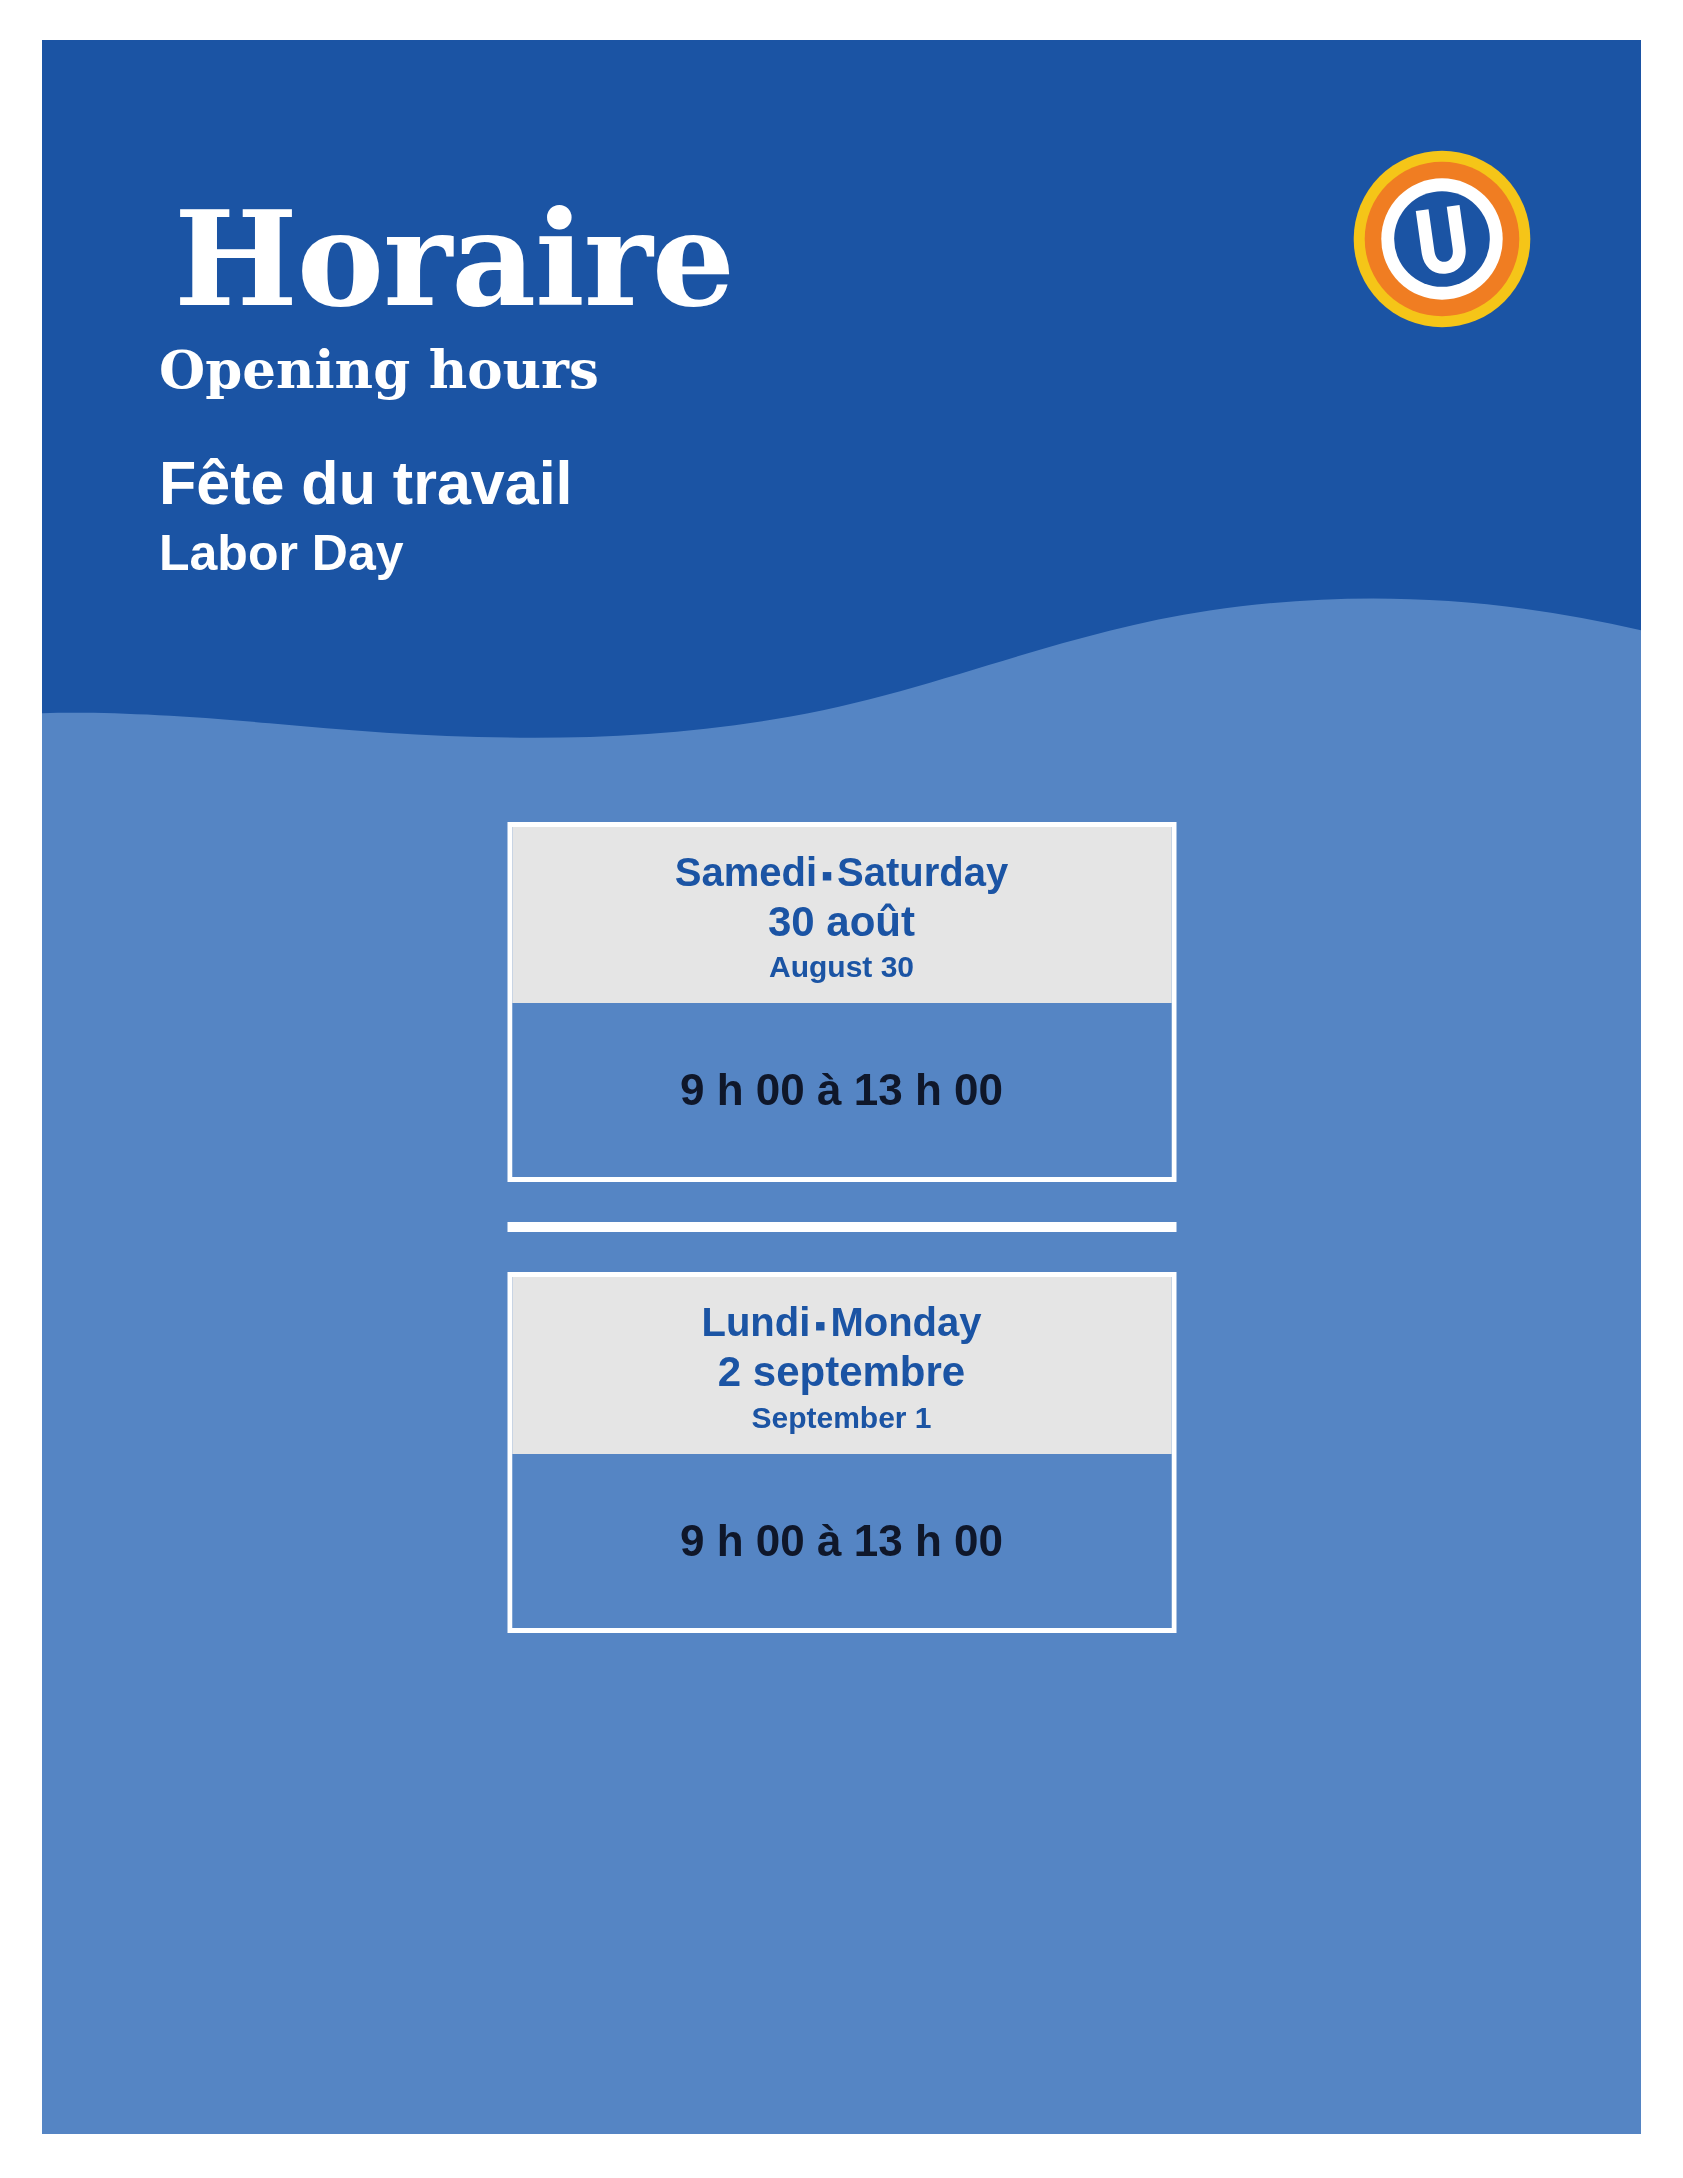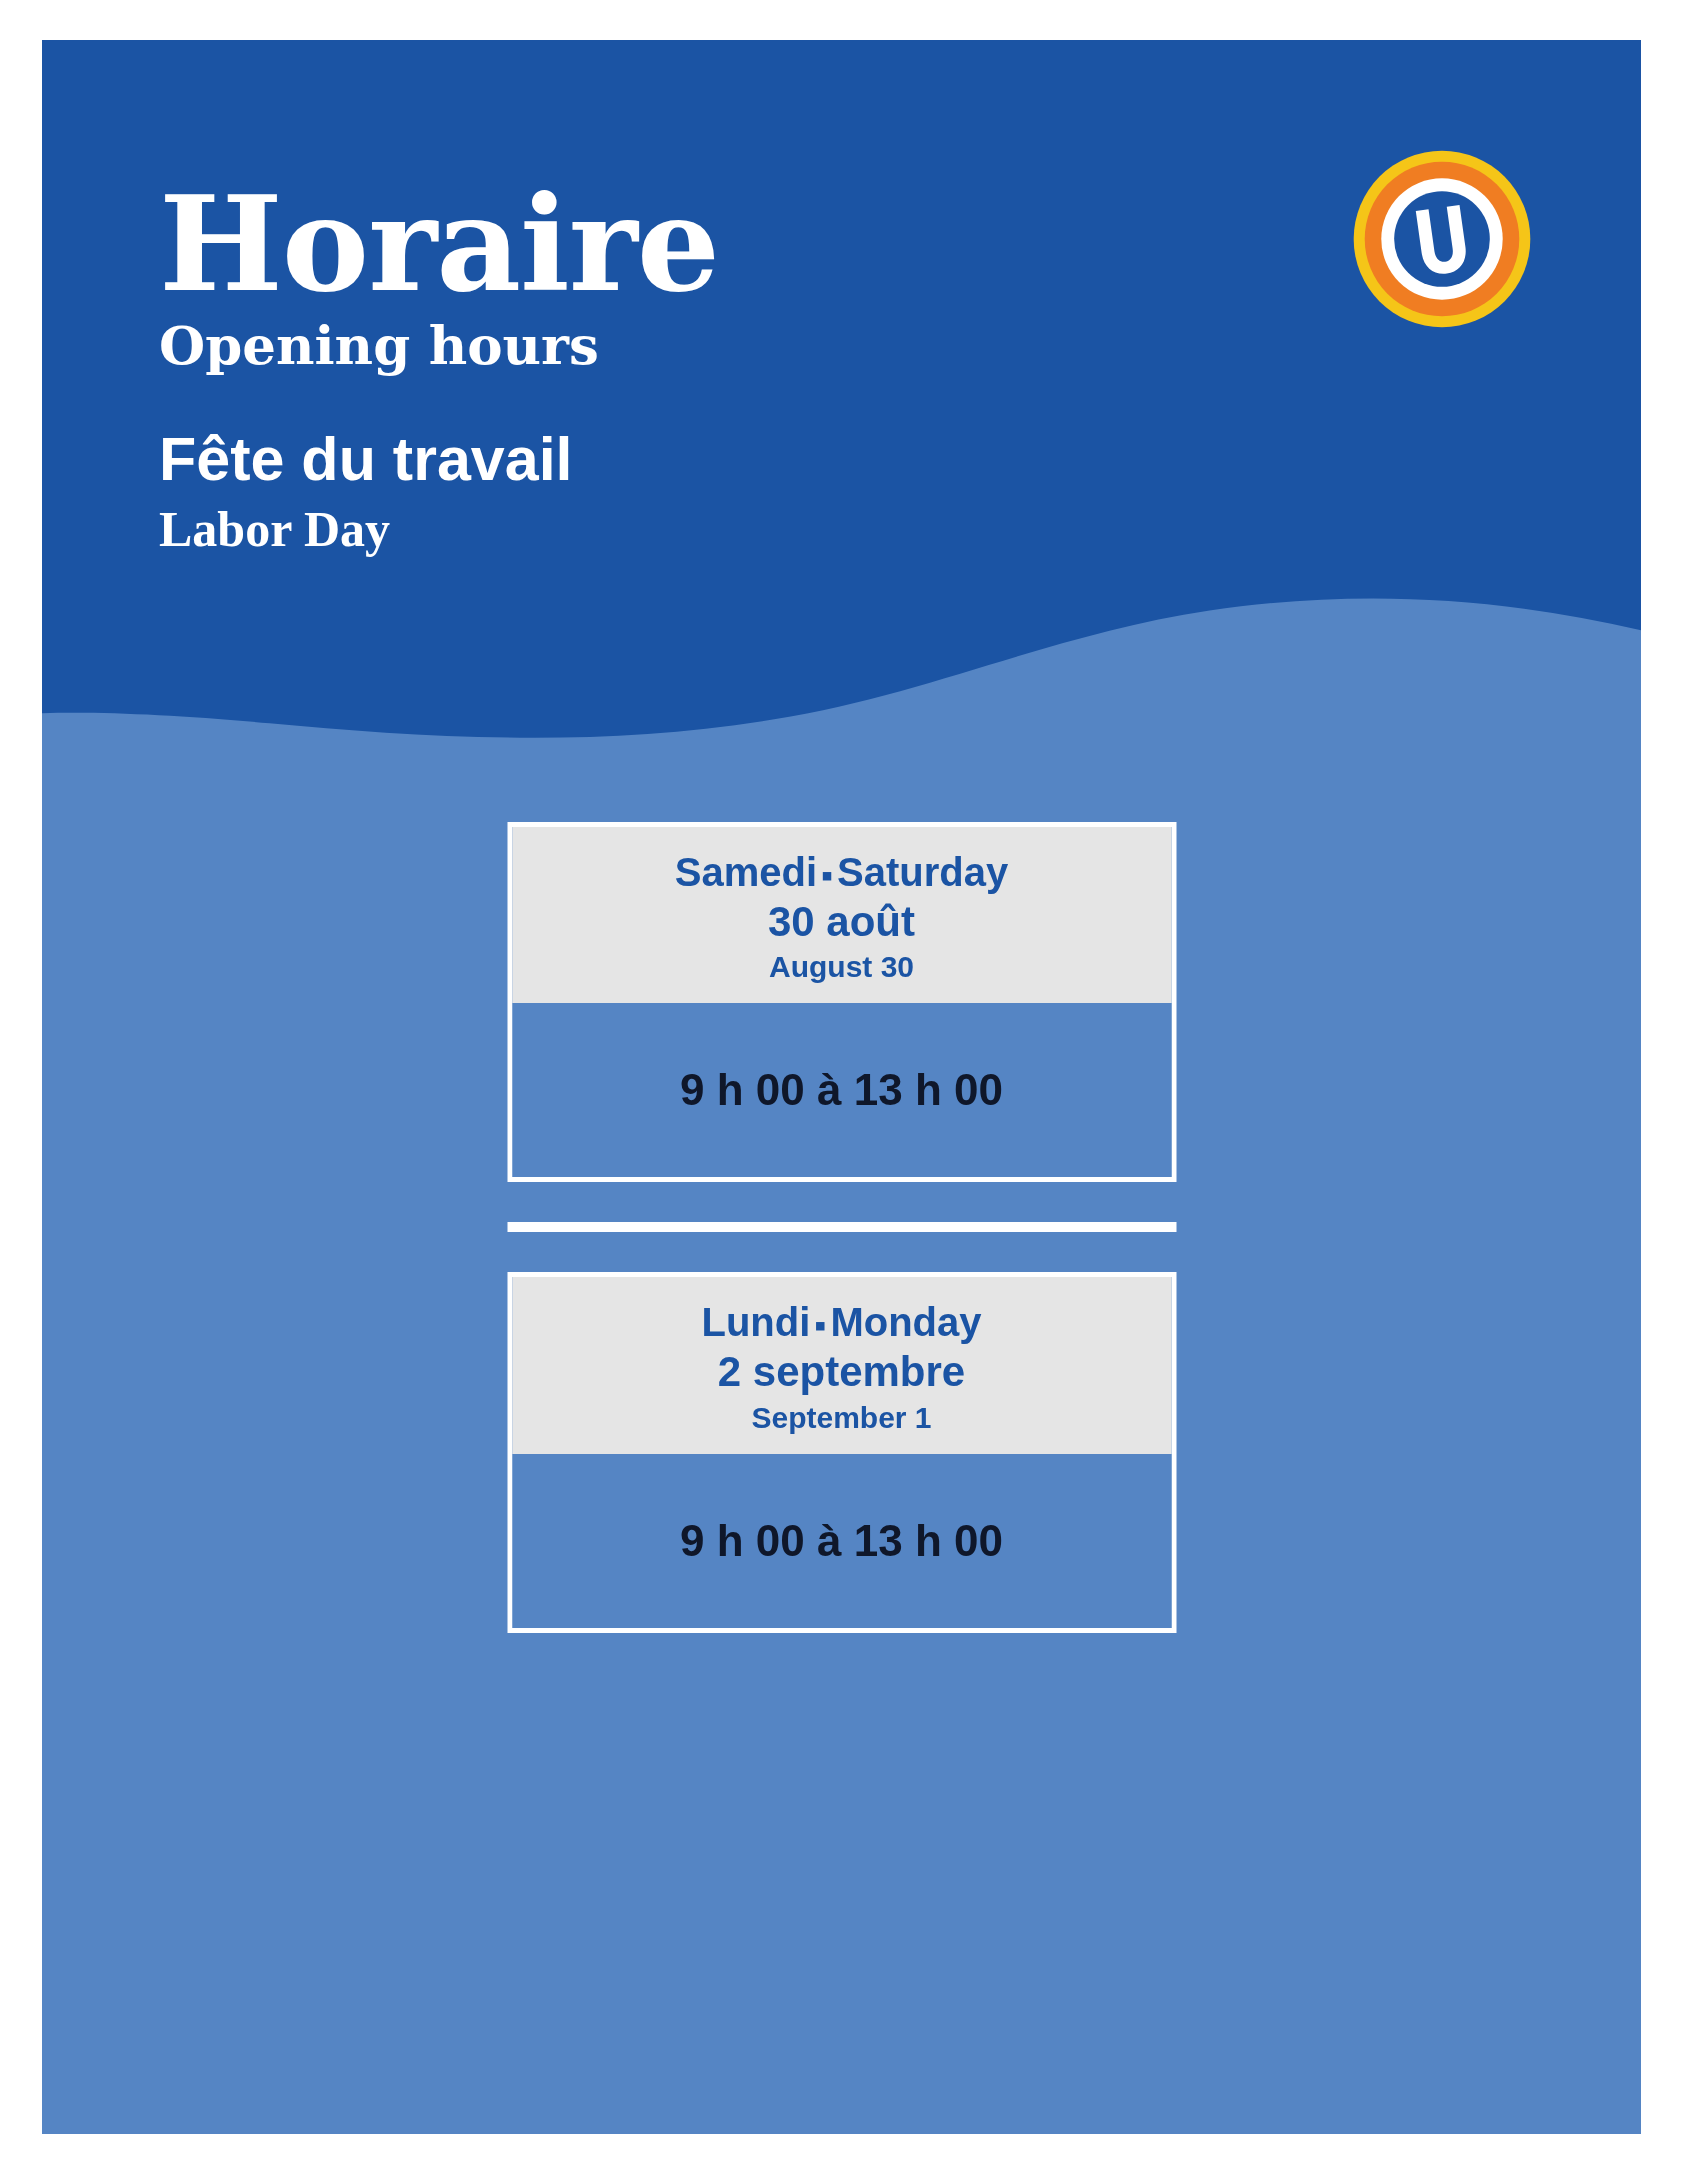--- a/index.html
+++ b/index.html
@@ -53,41 +53,41 @@
     top: 139px;
     color: #ffffff;
   }
 
   .title-main {
     font-family: "DejaVu Serif", "Liberation Serif", serif;
     font-weight: 700;
     font-size: 131px;
     line-height: 1.0;
     letter-spacing: -1px;
-    margin: 0;
+    margin: 15px;
     color: #ffffff;
   }
   .title-sub {
     font-family: "DejaVu Serif", "Liberation Serif", serif;
     font-weight: 700;
     font-size: 53px;
     line-height: 1.12;
     margin: 6px 0 0 0;
     color: #ffffff;
   }
   .event-fr {
     font-family: "Liberation Sans", sans-serif;
     font-weight: 700;
     font-size: 61px;
     line-height: 1.1;
     margin: 51px 0 9px 0;
     color: #ffffff;
   }
   .event-en {
-    font-family: Liberation Serif, serif;
+    font-family: Liberation Sans, sans-serif;
     font-weight: 700;
     font-size: 50px;
     line-height: 1.1;
     margin: 8px 0 0 0;
     color: #ffffff;
   }
 
   
   .logo {
     position: absolute;

